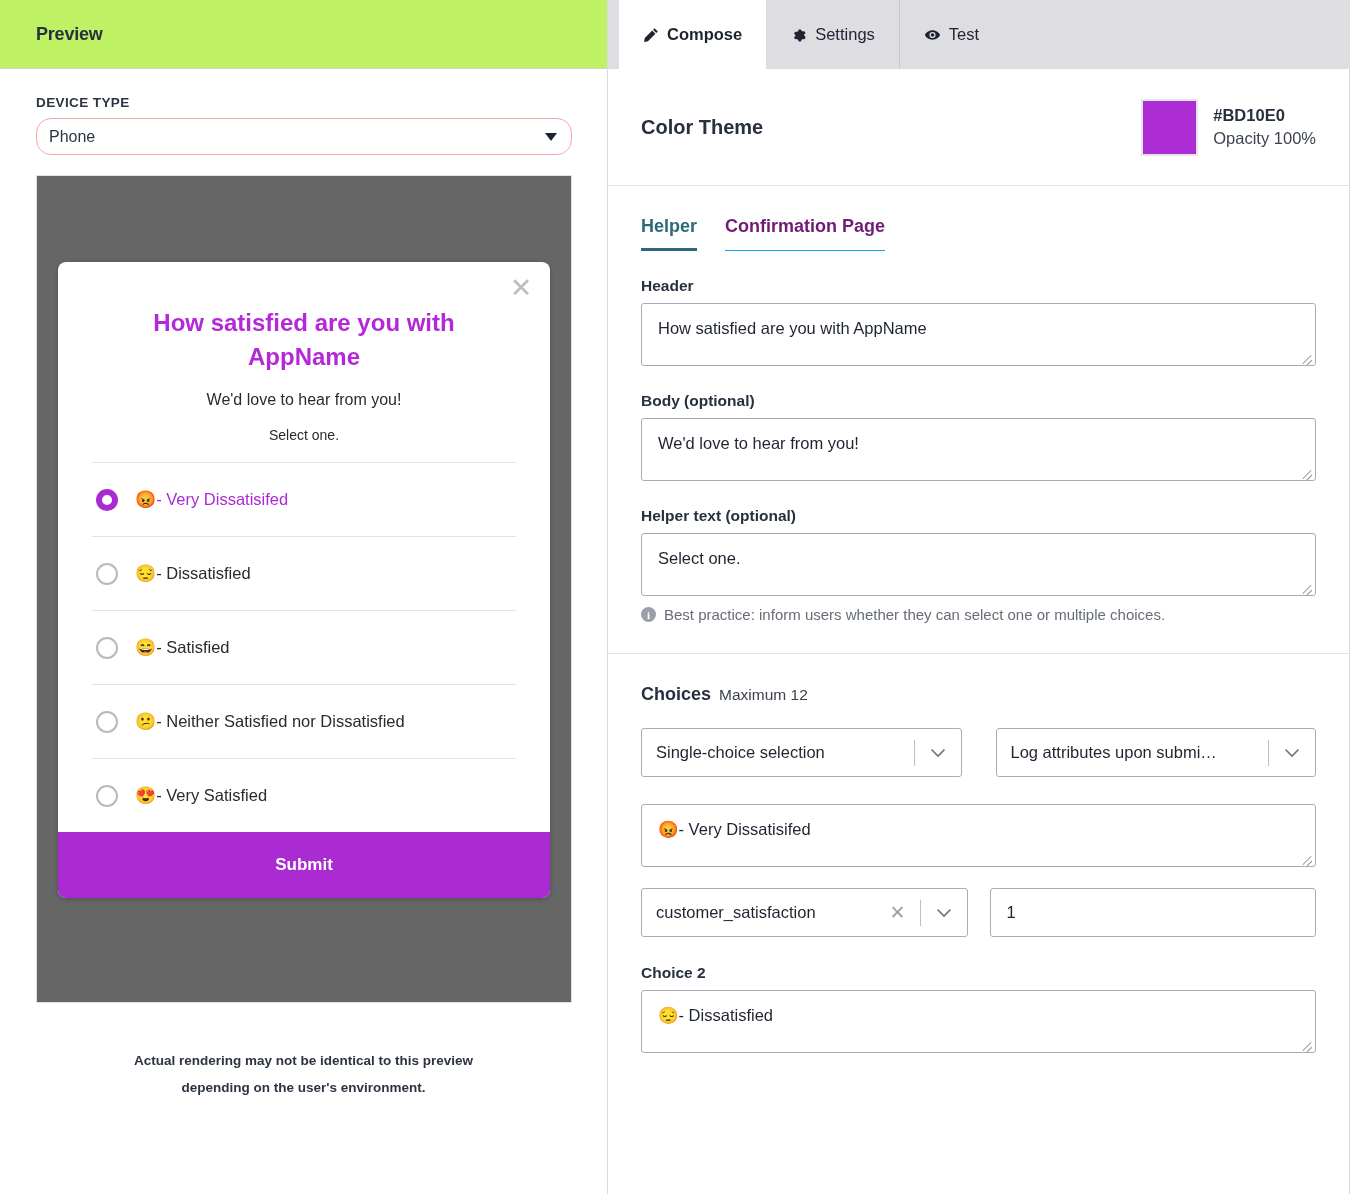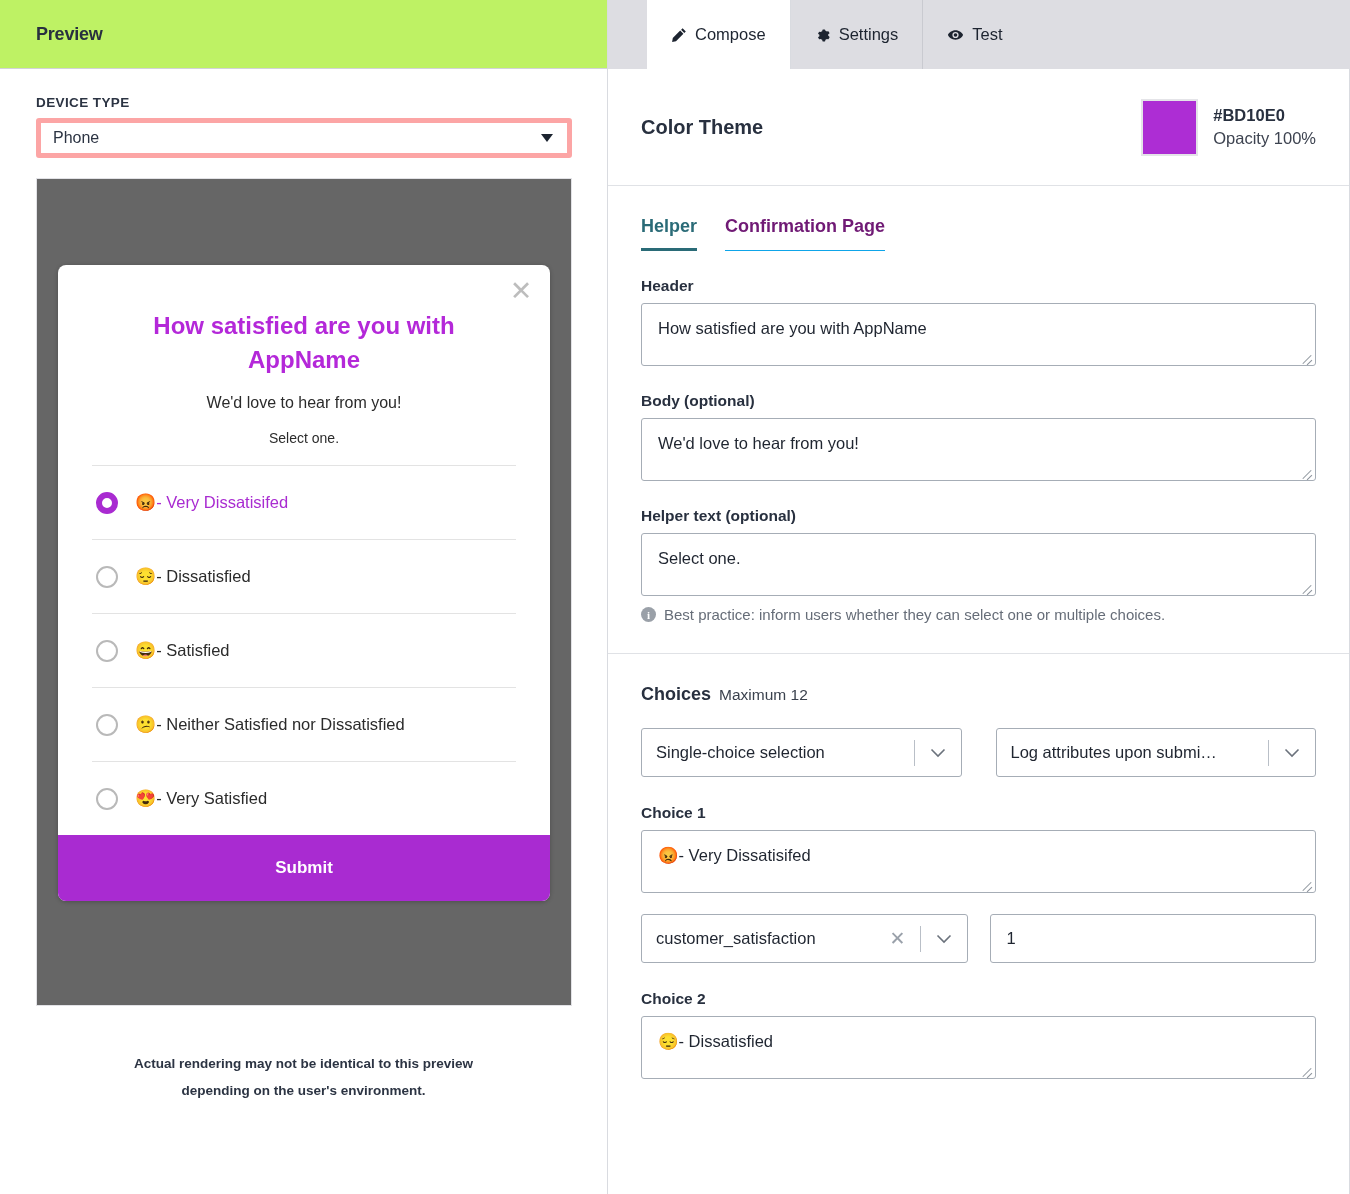--- a/index.html
+++ b/index.html
@@ -30,21 +30,21 @@
     letter-spacing: -0.2px;
   }
   .preview-body { padding: 26px 36px 0 36px; }
   .field-label-caps {
     font-size: 13.5px; font-weight: bold; color: #2c3443;
     letter-spacing: 0.4px; margin-bottom: 8px;
   }
   .device-select {
     position: relative;
     height: 37px; width: 536px;
-    border: 5px solid #fca5a5; border-radius: 3px;
+    border: 1px solid #fca5a5; border-radius: 15px;
     background: #fff;
     display: flex; align-items: center;
     padding: 15px 12px;
     font-size: 16px; color: #2c3443;
   }
   .device-select .caret {
     position: absolute; right: 14px; top: 50%;
     transform: translateY(-50%);
     width: 0; height: 0;
     border-left: 6px solid transparent;
@@ -144,22 +144,21 @@
     display: flex; align-items: center; gap: 8px;
     padding: 0 24px;
     font-size: 16.5px; color: #1d2430;
     cursor: pointer;
     border-right: 1px solid #c9cad0;
     position: relative;
   }
   .tab.active {
     background: #ffffff;
     border-right: 1px solid #d9dbe0;
-    font-weight: normal;
-    margin-left: 28px;
+    font-weight: bold;
   }
   .tab:last-child { border-right: none; }
   .tab .ticon { display: inline-flex; align-items: center; }
 
   .editor-scroll {
     flex: 1;
     background: #ffffff;
     overflow: hidden;
     border-right: 1px solid #d9dbe0;
   }
@@ -456,21 +455,20 @@
             <span class="sep"></span>
             <span class="chev">
               <svg class="chev-svg" width="16" height="10" viewBox="0 0 16 10">
                   <path d="M1.5 1.5L8 8l6.5-6.5" stroke="#6b727c" stroke-width="1.6" fill="none"></path>
                 </svg>
             </span>
           </div>
         </div>
 
         <div class="choice-block">
-          <div class="choice-label">Choice 1</div>
           <div class="textarea">
             <span>😡- Very Dissatisifed</span>
             <span class="resize-grip"></span>
           </div>
           <div class="attr-row">
             <div class="select sel-attr">
               <span class="label">customer_satisfaction</span>
               <span class="clearx">✕</span>
               <span class="sep"></span>
               <span class="chev">

